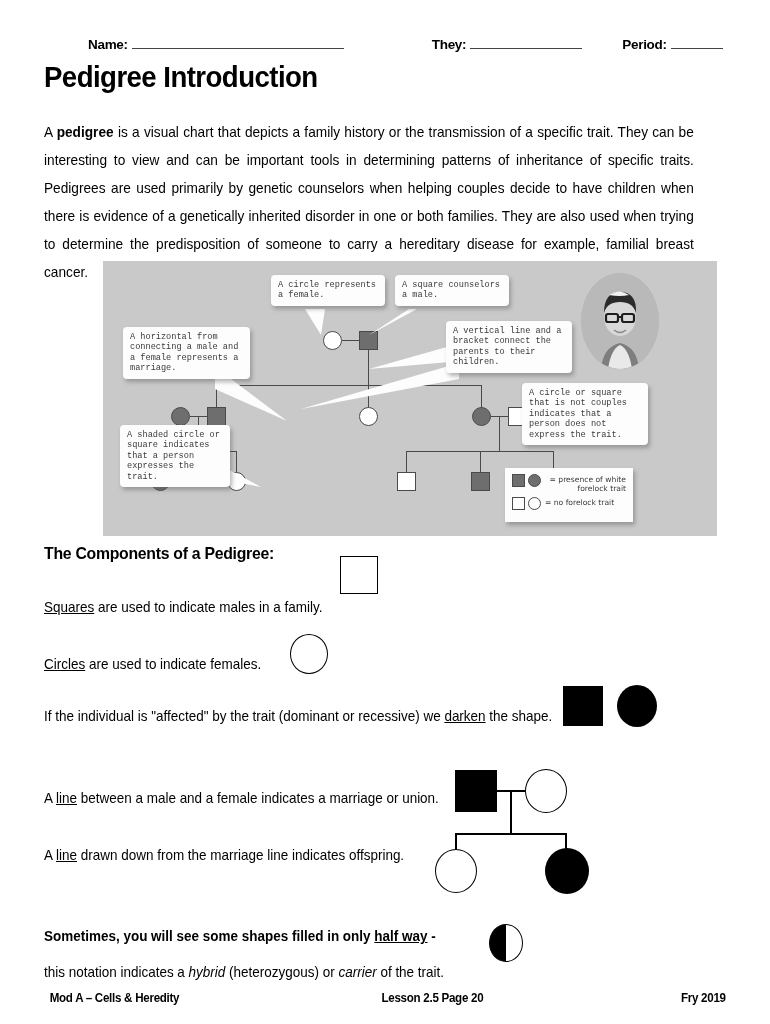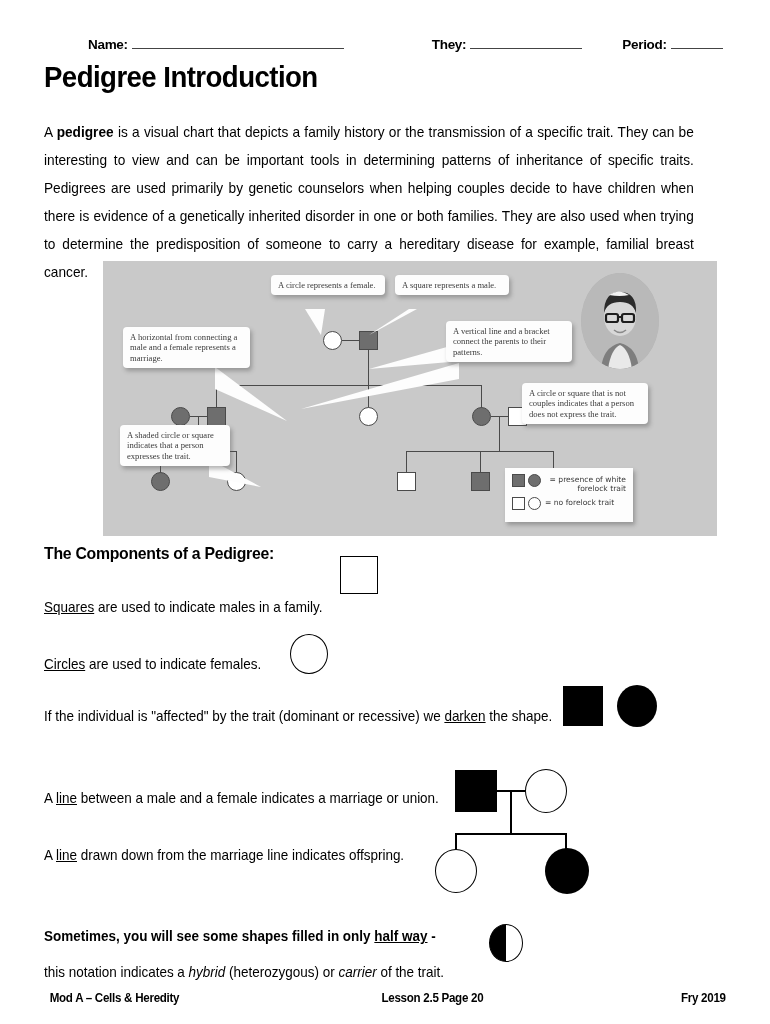--- a/index.html
+++ b/index.html
@@ -52,21 +52,21 @@
 
   
   .figure{
     position:absolute;left:103px;top:261px;width:614px;height:275px;
     background:#c9c9c9;
   }
   .fig-inner{position:absolute;inset:0;}
 
   .callout{
     position:absolute;background:#fdfdfd;color:#3a3a3a;
-    font-family:Liberation Serif, serif;
+    font-family:Liberation Mono, monospace;
     font-size:8.6px;line-height:10.4px;
     padding:5px 7px 5px 7px;
     box-shadow:2px 3px 4px rgba(90,90,90,0.45);
     border-radius:4px;
     z-index:5;
   }
   .tail{position:absolute;width:0;height:0;z-index:4;}
 
   
   .sym{position:absolute;box-sizing:border-box;z-index:3;}
@@ -206,31 +206,31 @@
       <div class="ln lv" style="left:450px;top:190px;height:22px;"></div>
       <div class="sym sq open" style="left:294px;top:211px;"></div>
       <div class="sym sq shaded" style="left:368px;top:211px;"></div>
       <div class="sym ci shaded" style="left:441px;top:211px;"></div>
 
       <div class="callout" style="left:168px;top:14px;width:100px;">A circle represents a female.</div>
       <svg class="tail" style="left:196px;top:48px;width:40px;height:28px;" viewBox="0 0 40 28">
           <polygon points="6,0 26,0 22,26" fill="#fdfdfd"></polygon>
         </svg>
 
-      <div class="callout" style="left:292px;top:14px;width:100px;">A square represents a male.</div>
+      <div class="callout" style="left:292px;top:14px;width:100px;">A square counselors a male.</div>
       <svg class="tail" style="left:258px;top:48px;width:56px;height:28px;" viewBox="0 0 56 28">
           <polygon points="48,0 56,0 8,26" fill="#fdfdfd"></polygon>
         </svg>
 
       <div class="callout" style="left:20px;top:66px;width:113px;">A horizontal from connecting a male and a female represents a marriage.</div>
       <svg class="tail" style="left:112px;top:104px;width:80px;height:64px;" viewBox="0 0 80 64">
           <polygon points="0,2 0,24 72,56" fill="#fdfdfd"></polygon>
         </svg>
 
-      <div class="callout" style="left:343px;top:60px;width:112px;">A vertical line and a bracket connect the parents to their patterns.</div>
+      <div class="callout" style="left:343px;top:60px;width:112px;">A vertical line and a bracket connect the parents to their children.</div>
       <svg class="tail" style="left:262px;top:78px;width:96px;height:52px;" viewBox="0 0 96 52">
           <polygon points="96,4 96,22 4,30" fill="#fdfdfd"></polygon>
         </svg>
       <svg class="tail" style="left:196px;top:96px;width:160px;height:60px;" viewBox="0 0 160 60">
           <polygon points="160,6 160,22 2,52" fill="#fdfdfd"></polygon>
         </svg>
 
       <div class="callout" style="left:419px;top:122px;width:112px;">A circle or square that is not couples indicates that a person does not express the trait.</div>
       <svg class="tail" style="left:418px;top:140px;width:40px;height:34px;" viewBox="0 0 40 34">
           <polygon points="36,2 36,20 2,16" fill="#fdfdfd"></polygon>

